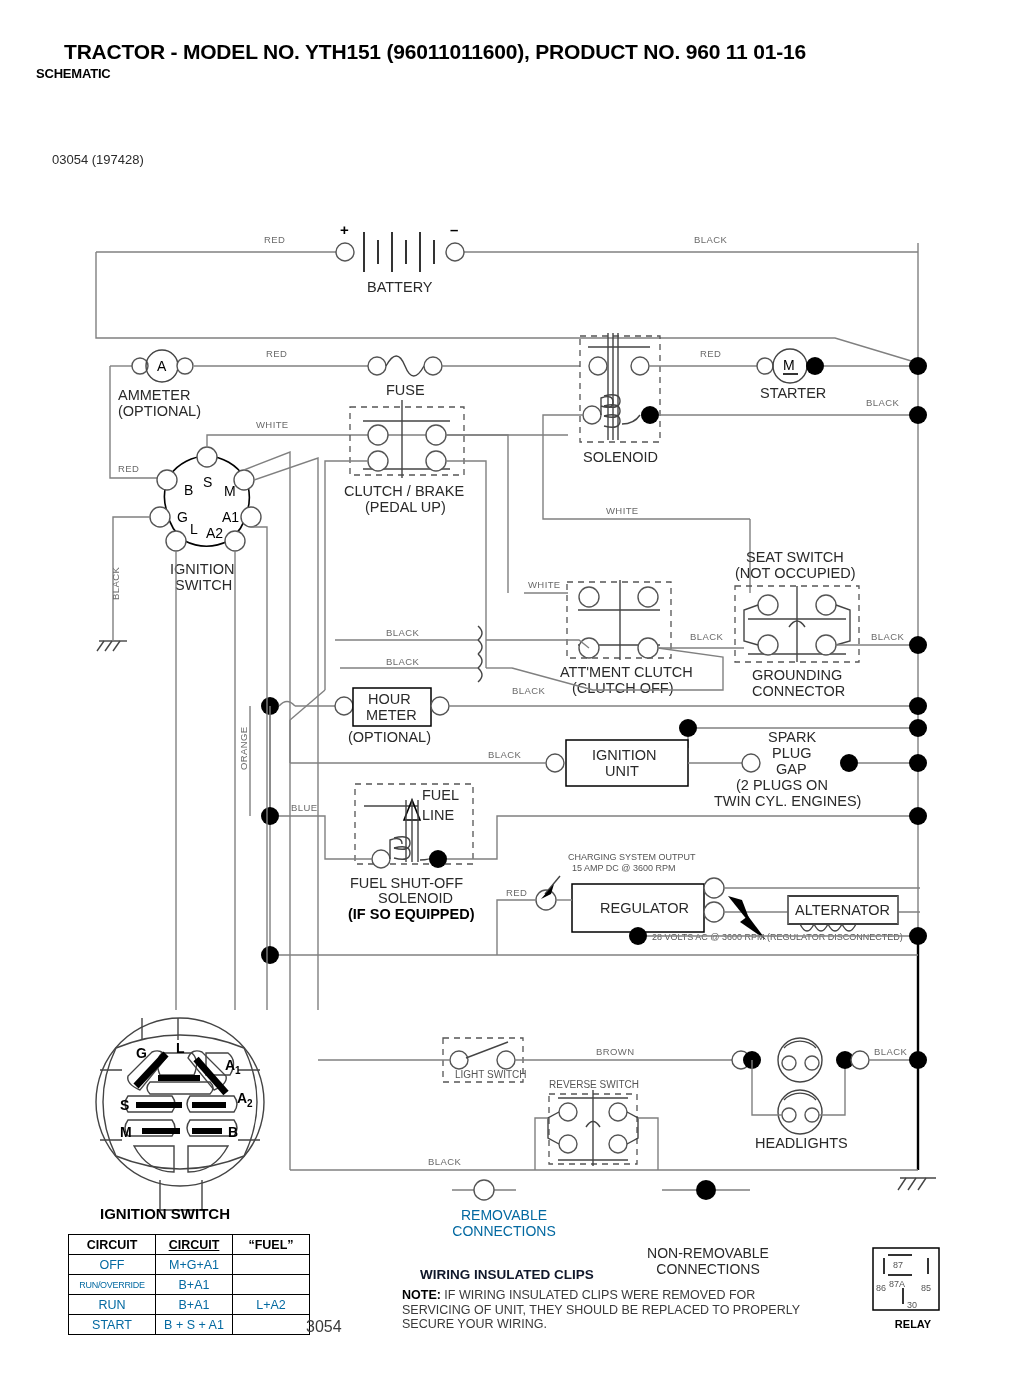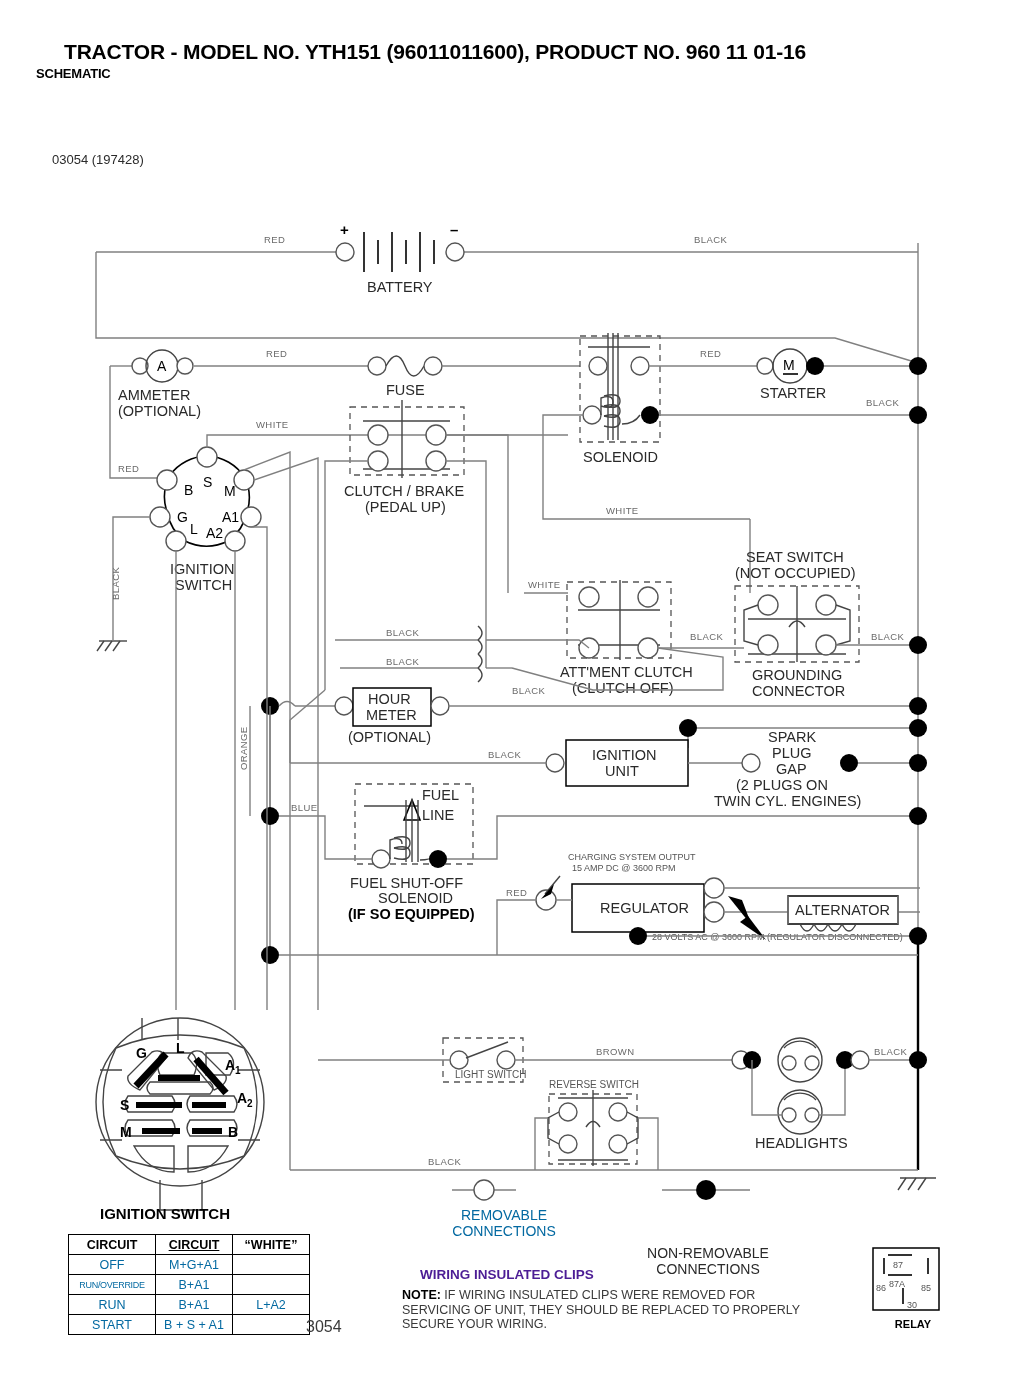--- a/index.html
+++ b/index.html
@@ -89,21 +89,21 @@
     width:160px; text-align:center;
     font-size:14px; color:#0369a1; line-height:16px;
   }
   #legend-non{
     position:absolute; left:620px; top:1207px;
     width:176px; text-align:center;
     font-size:14px; color:#2a2a2a; line-height:16px;margin-top:38px;
   }
   #clips-title{
     position:absolute; left:420px; top:1267px;
-    font-size:13.5px; font-weight:bold; color:#4c1d95;
+    font-size:13.5px; font-weight:bold; color:#0f172a;
   }
   #note-blk{
     position:absolute; left:402px; top:1288px;
     font-size:12.5px; color:#3a3a3a; line-height:14.5px; width:410px;
   }
   #note-blk b{color:#000;}
   #ign-sw-cap{
     position:absolute; left:100px; top:1205px;
     width:250px; 
     font-size:15px; font-weight:bold; color:#000;
@@ -518,21 +518,21 @@
 
   </svg>
 
   <div id="ign-sw-cap">IGNITION SWITCH</div>
 
   <table id="sw-table">
     <thead>
       <tr>
         <th class="col-pos">CIRCUIT</th>
         <th class="col-c1">CIRCUIT</th>
-        <th class="col-c2">“WHITE”</th>
+        <th class="col-c2">“FUEL”</th>
       </tr>
     </thead>
     <tbody>
       <tr>
         <td>OFF</td>
         <td>M+G+A1</td>
         <td></td>
       </tr>
       <tr>
         <td class="tiny-row">RUN/OVERRIDE</td>

